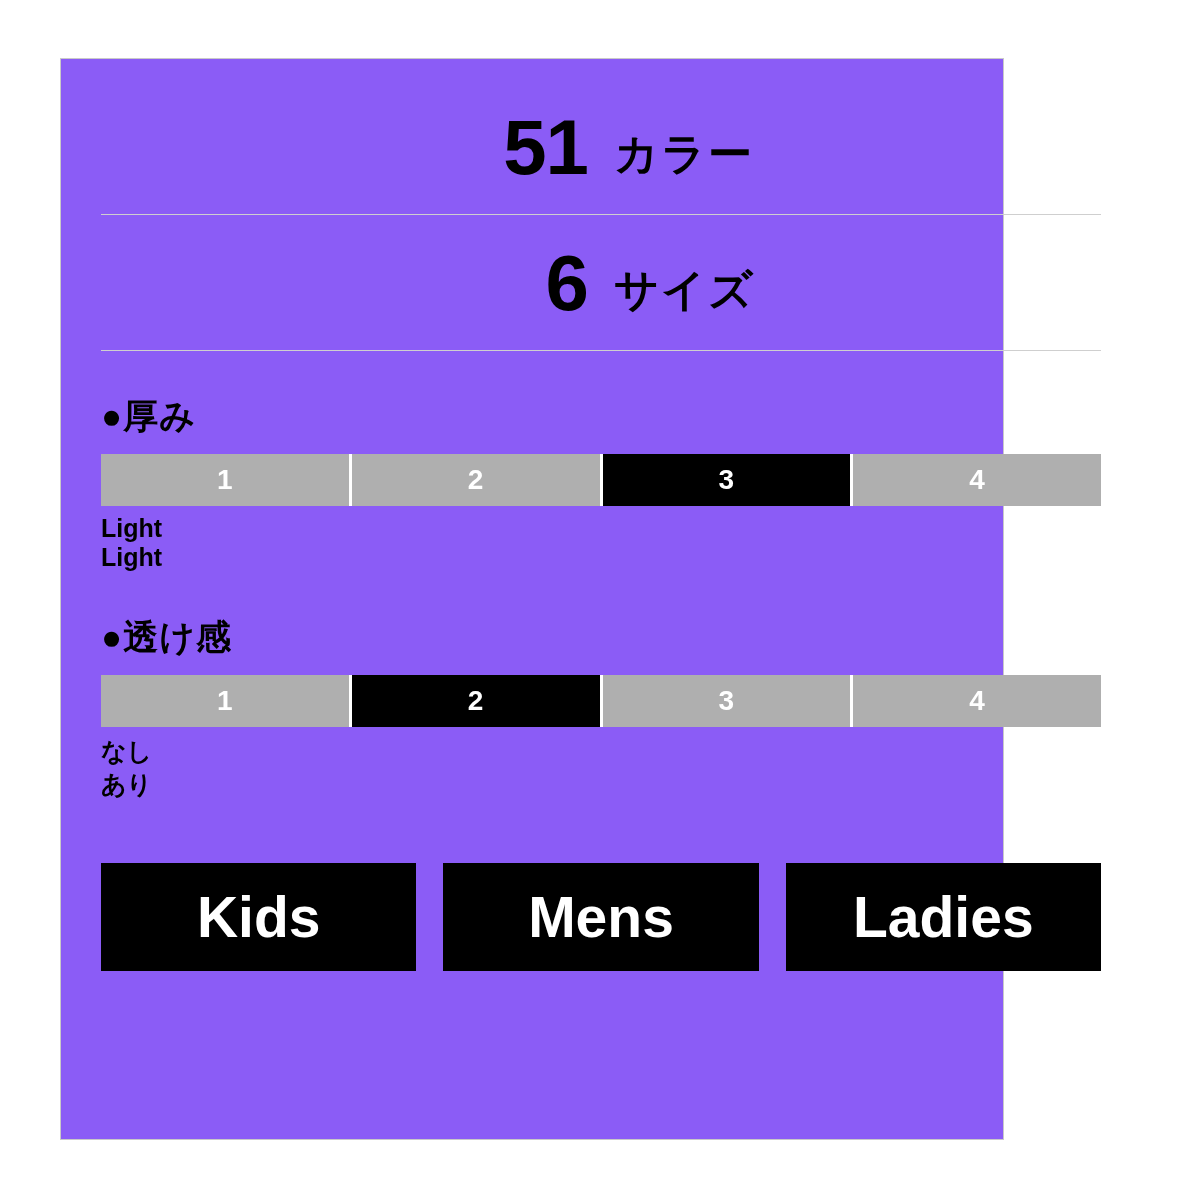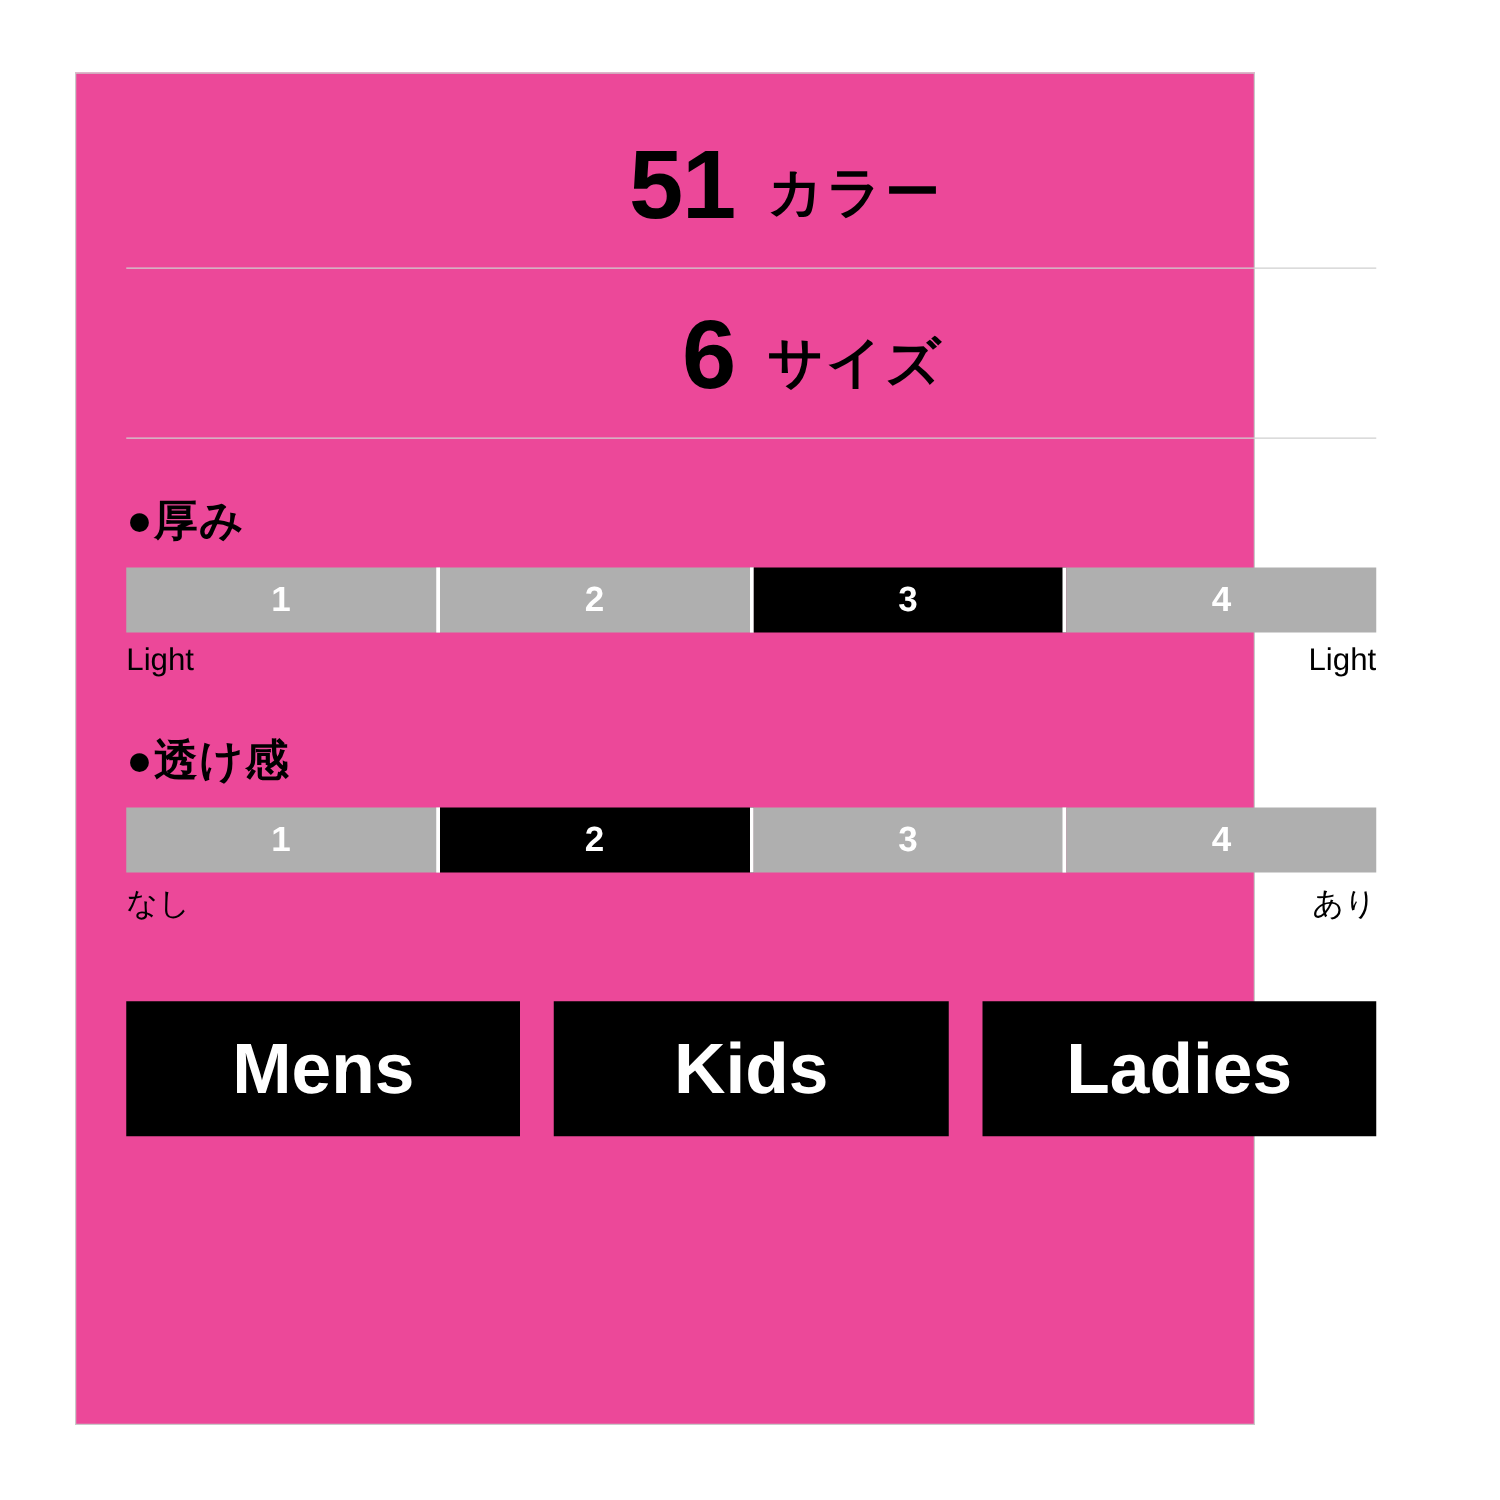--- a/index.html
+++ b/index.html
@@ -15,21 +15,21 @@
     overflow: hidden;
   }
   .page {
     position: absolute;
     left: 60px;
     top: 58px;
     width: 944px;
     height: 1082px;
     border: 1px solid #c9c9c9;
     box-sizing: border-box;
-    background: #ec4899;
+    background: #8b5cf6;
   }
   .inner {
     position: absolute;
     left: 40px;
     top: 0;
     width: 1000px;
     height: 100%;
   }
 
   
@@ -94,21 +94,22 @@
   .gauge-cell:last-child { border-right: none; }
   .gauge-cell.active {
     background: #000000;
     color: #ffffff;
   }
   .gauge-labels {
     display: flex;
     justify-content: space-between;
     margin-top: 8px;
     font-size: 25px;
-    font-weight: normal;
+    font-weight: bold;
+    flex-direction: column;
   }
 
   
   .cat-row {
     display: flex;
     margin-top: 62px;
     gap: 27px;
   }
   .cat-btn {
     flex: 1;
@@ -170,19 +171,19 @@
         <div class="gauge-cell">3</div>
         <div class="gauge-cell">4</div>
       </div>
       <div class="gauge-labels">
         <span>なし</span>
         <span>あり</span>
       </div>
     </div>
 
     <div class="cat-row">
+      <div class="cat-btn">Kids</div>
       <div class="cat-btn">Mens</div>
-      <div class="cat-btn">Kids</div>
       <div class="cat-btn">Ladies</div>
     </div>
 
   </div>
 </div>
 
 </body></html>

